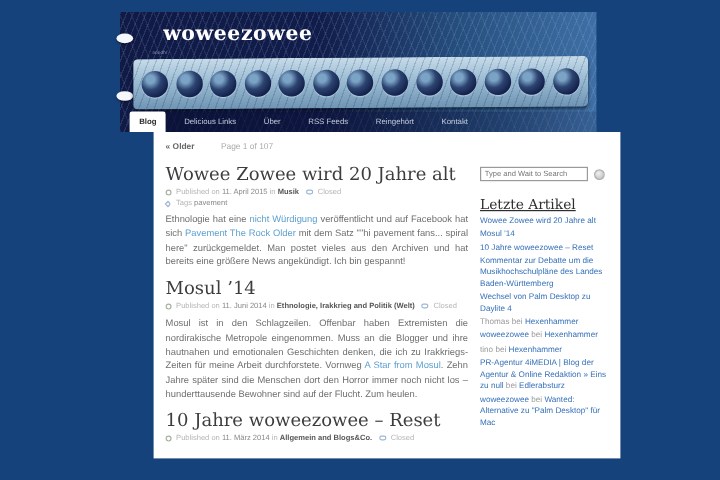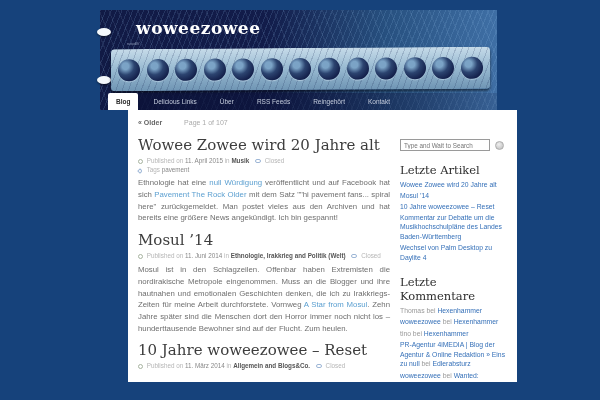--- a/index.html
+++ b/index.html
@@ -65,21 +65,21 @@
   .post p { font-size:7.8px; line-height:1.5; color:#6e6e6e; text-align:justify; margin:4px 0 8px; }
   .plink { color:#5b9fd0; cursor:pointer; }
 
   
   .search-row { display:flex; align-items:center; margin-top:9px; }
   .search-input { width:90px; height:12px; border:1px solid #9a9a9a; font-size:6.3px;
     color:#777; padding:0 3px; font-family:"Liberation Sans", sans-serif; }
   .search-btn { width:9px; height:9px; border-radius:50%; margin-left:5px; cursor:pointer;
     background:radial-gradient(circle at 40% 35%, #f0f0f0, #b9b9b9); border:1px solid #adadad; }
   .sb-h { font-family:"DejaVu Serif", serif; font-weight:normal; font-size:11.5px;
-    color:#2e2e2e; margin:12px 0 3px; }
+    color:#2e2e2e; margin:12px 0 3px;text-decoration:underline; }
   .sb-link { display:block; font-size:6.8px; line-height:1.45; color:#3570b8;
     text-decoration:none; cursor:pointer; margin-bottom:1px; }
   .scom { font-size:6.8px; line-height:1.4; margin-bottom:2px; }
   .scom-txt { color:#999; }
   .scom-link { color:#3570b8; cursor:pointer; }
 </style>
 </head>
 <body>
 
 <div class="banner">
@@ -132,21 +132,21 @@
           <span>in</span>
           <span class="cats">Musik</span>
           <span class="ico-bubble"></span>
           <span>Closed</span>
         </div>
         <div class="tagsline">
           <span class="ico-tag"></span>
           <span>Tags</span>
           <span class="tagval">pavement</span>
         </div>
-        <p><span>Ethnologie hat eine </span><span class="plink">null Würdigung</span><span> veröffentlicht und auf Facebook hat sich </span><span class="plink">Pavement The Rock Older</span><span> mit dem Satz ""hi pavement fans... spiral here" zurückgemeldet. Man postet vieles aus den Archiven und hat bereits eine größere News angekündigt. Ich bin gespannt!</span></p>
+        <p><span>Ethnologie hat eine </span><span class="plink">nicht Würdigung</span><span> veröffentlicht und auf Facebook hat sich </span><span class="plink">Pavement The Rock Older</span><span> mit dem Satz ""hi pavement fans... spiral here" zurückgemeldet. Man postet vieles aus den Archiven und hat bereits eine größere News angekündigt. Ich bin gespannt!</span></p>
       </div>
 
       <div class="post">
         <h1 class="post-title">Mosul ’14</h1>
         <div class="meta">
           <span class="ico-clock"></span>
           <span>Published on</span>
           <span class="date">11. Juni 2014</span>
           <span>in</span>
           <span class="cats">Ethnologie, Irakkrieg and Politik (Welt)</span>
@@ -177,21 +177,20 @@
         <div class="search-btn"></div>
       </div>
 
       <h2 class="sb-h">Letzte Artikel</h2>
       <span class="sb-link">Wowee Zowee wird 20 Jahre alt</span>
       <span class="sb-link">Mosul ’14</span>
       <span class="sb-link">10 Jahre woweezowee – Reset</span>
       <span class="sb-link">Kommentar zur Debatte um die Musikhochschulpläne des Landes Baden-Württemberg</span>
       <span class="sb-link">Wechsel von Palm Desktop zu Daylite 4</span>
 
-      <h2 class="sb-h">Letzte Kommentare</h2>
       <div class="scom"><span class="scom-txt">Thomas</span><span class="scom-txt"> bei </span><span class="scom-link">Hexenhammer</span></div>
       <div class="scom"><span class="scom-link">woweezowee</span><span class="scom-txt"> bei </span><span class="scom-link">Hexenhammer</span></div>
       <div class="scom"><span class="scom-txt">tino</span><span class="scom-txt"> bei </span><span class="scom-link">Hexenhammer</span></div>
       <div class="scom"><span class="scom-link">PR-Agentur 4iMEDIA | Blog der Agentur &amp; Online Redaktion » Eins zu null</span><span class="scom-txt"> bei </span><span class="scom-link">Edlerabsturz</span></div>
       <div class="scom"><span class="scom-link">woweezowee</span><span class="scom-txt"> bei </span><span class="scom-link">Wanted: Alternative zu "Palm Desktop" für Mac</span></div>
 
     </div>
   </div>
 </div>
 

